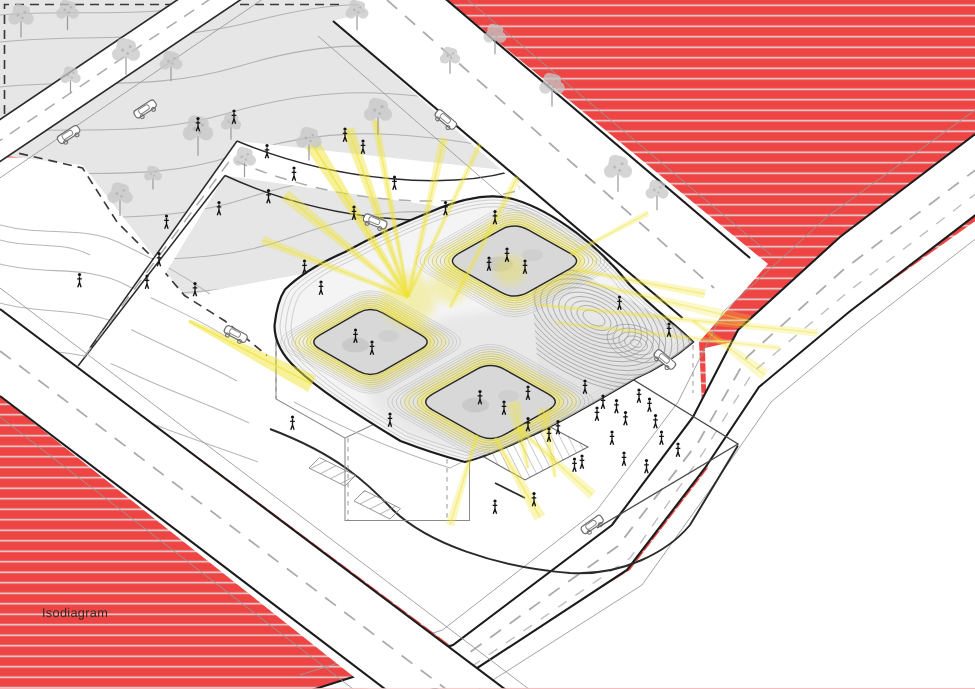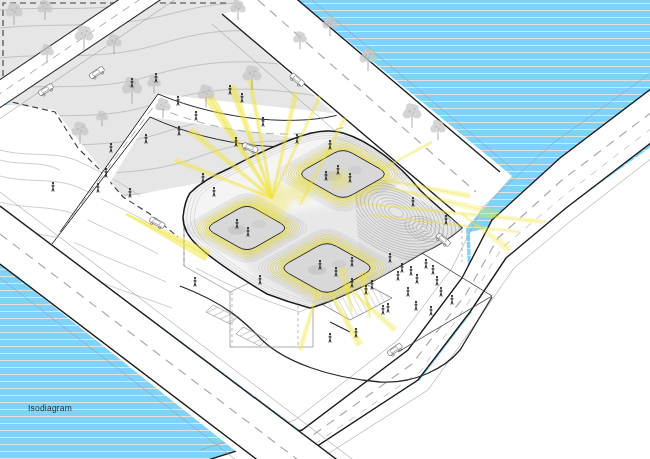--- a/index.html
+++ b/index.html
@@ -1,16 +1,16 @@
 <!DOCTYPE html>
 <html><head>
 <meta charset="utf-8">
 <style>
   html,body{margin:0;padding:0;background:#fff;}
-  #stage{position:relative;width:650px;height:459px;overflow:hidden;background:#7dd3fc;
+  #stage{position:relative;width:650px;height:459px;overflow:hidden;background:#ef4444;
          font-family:"Liberation Sans",sans-serif;}
   #stage svg{position:absolute;left:0;top:0;}
   .label{font:8.5px "Liberation Sans",sans-serif;fill:#2a2a2a;letter-spacing:.2px;}
   path,line,polyline,polygon,ellipse,circle,rect{vector-effect:non-scaling-stroke;}
 </style>
 </head>
 <body>
 
 <div id="stage">
 <svg id="scene" width="650" height="459" viewBox="0 0 650 459">

